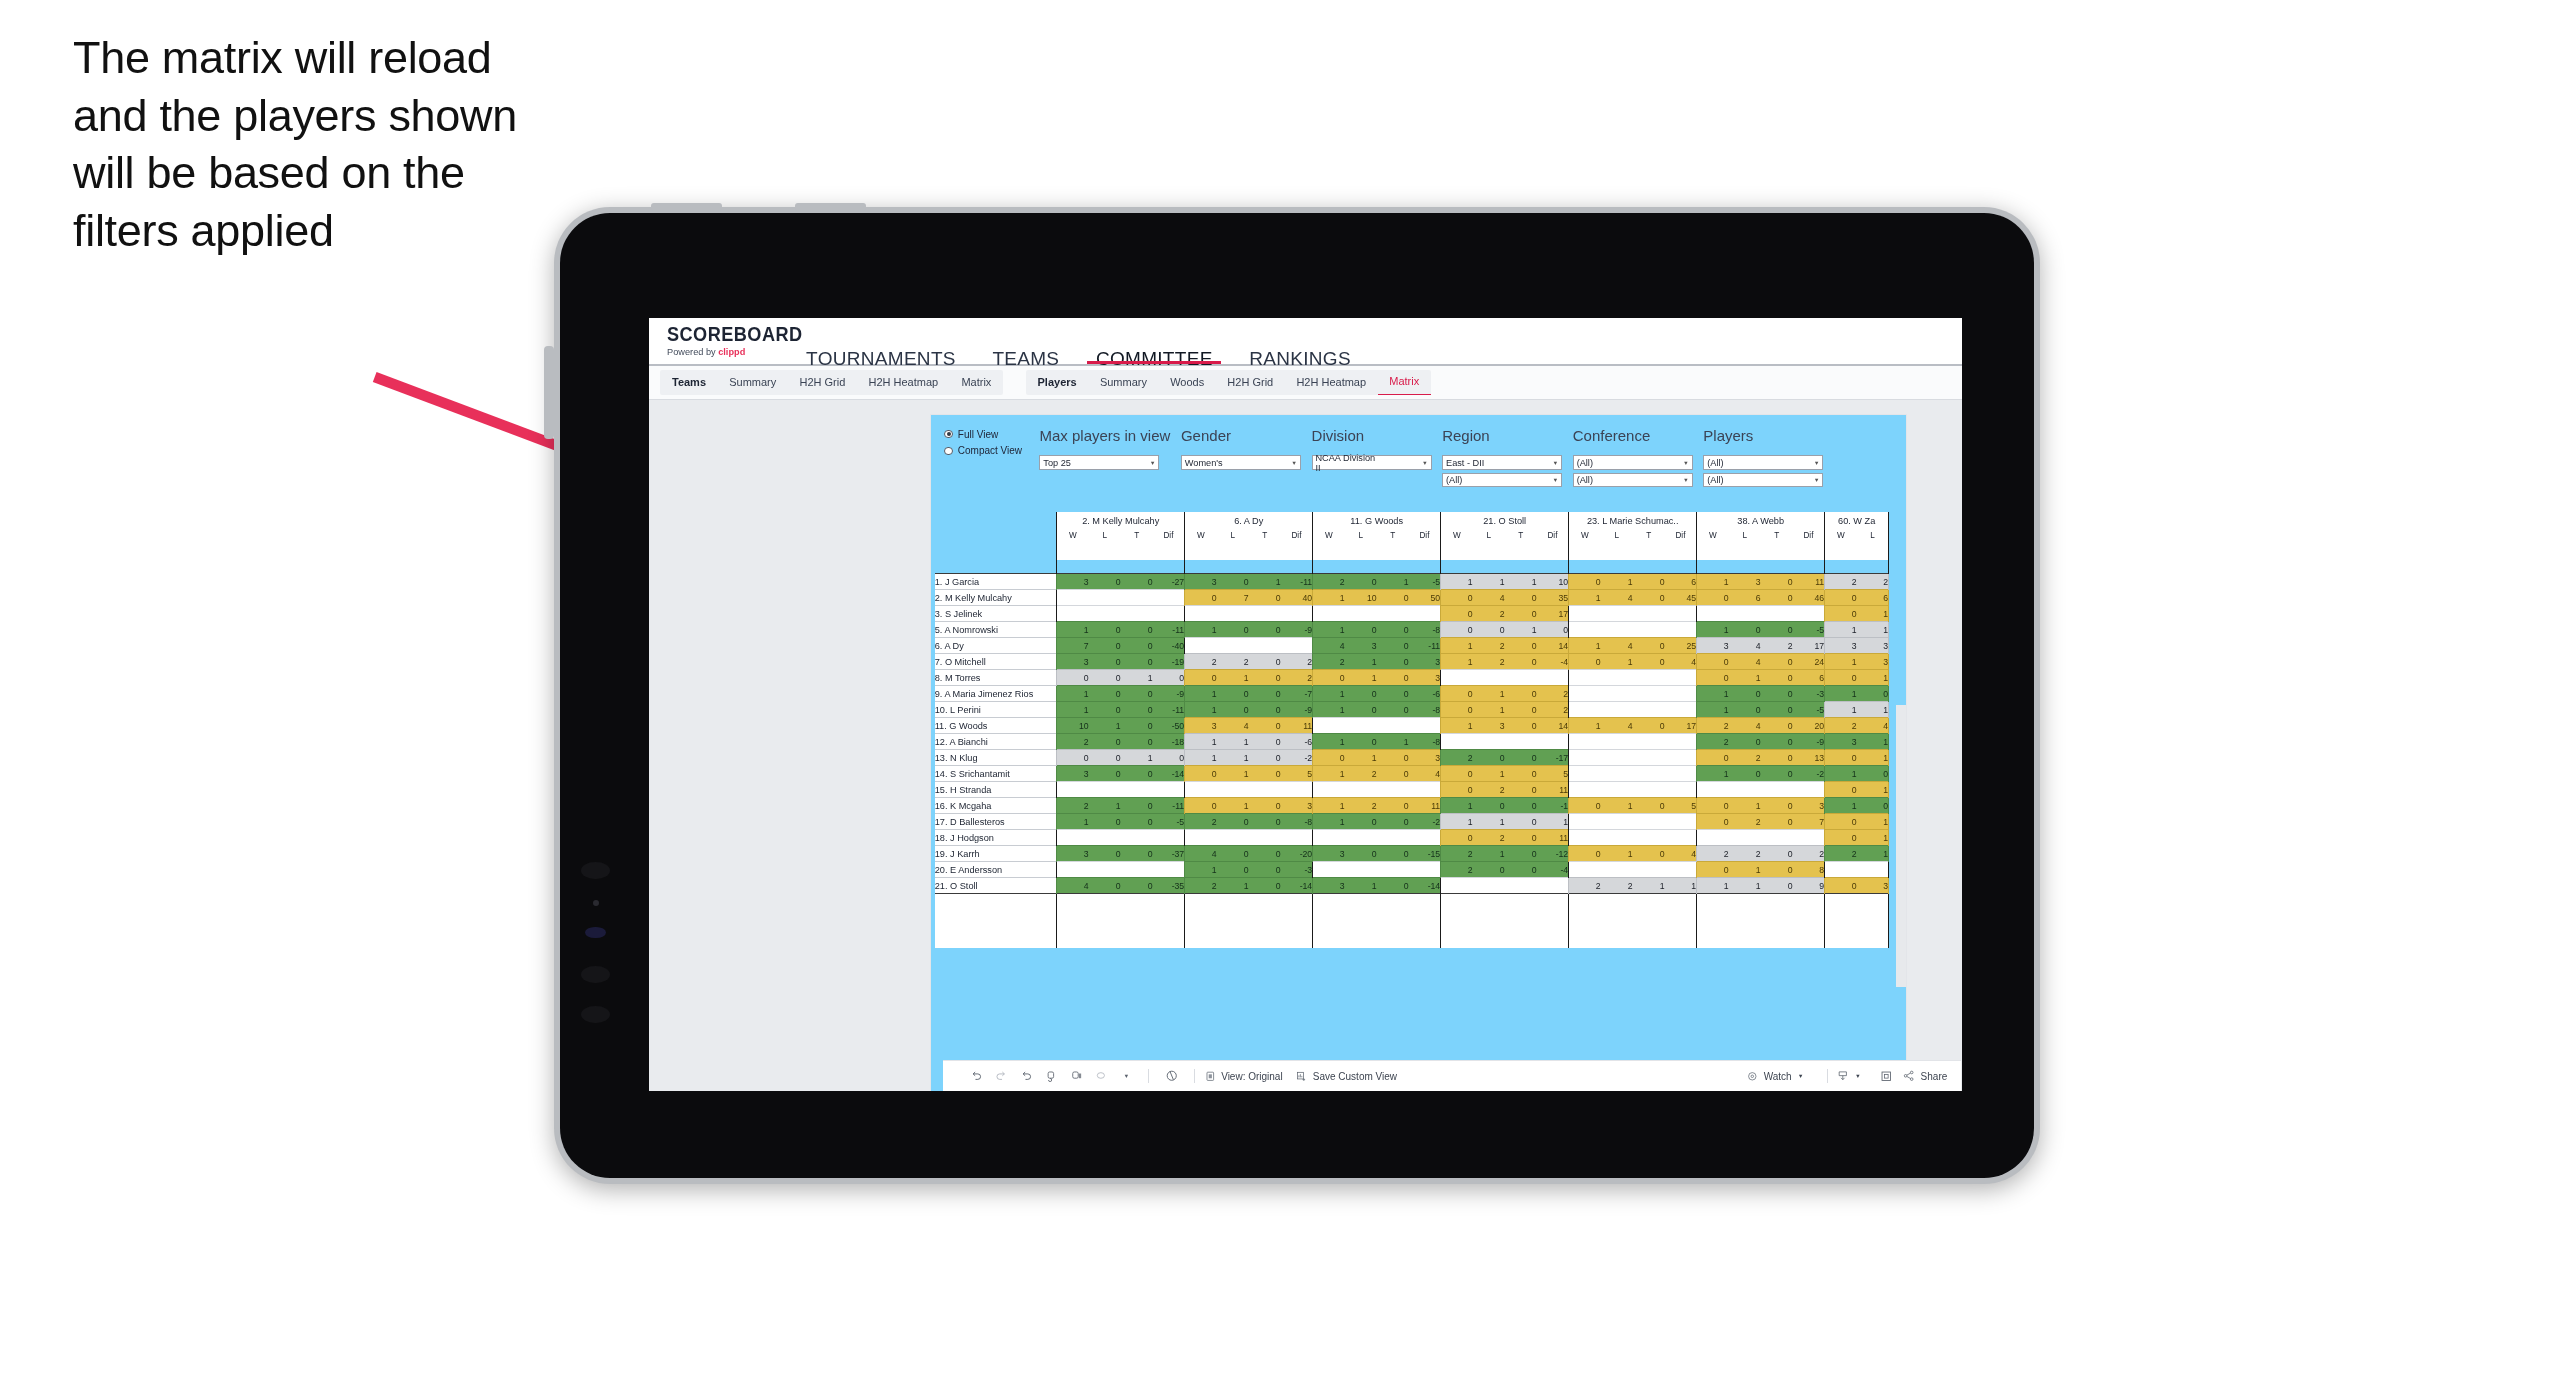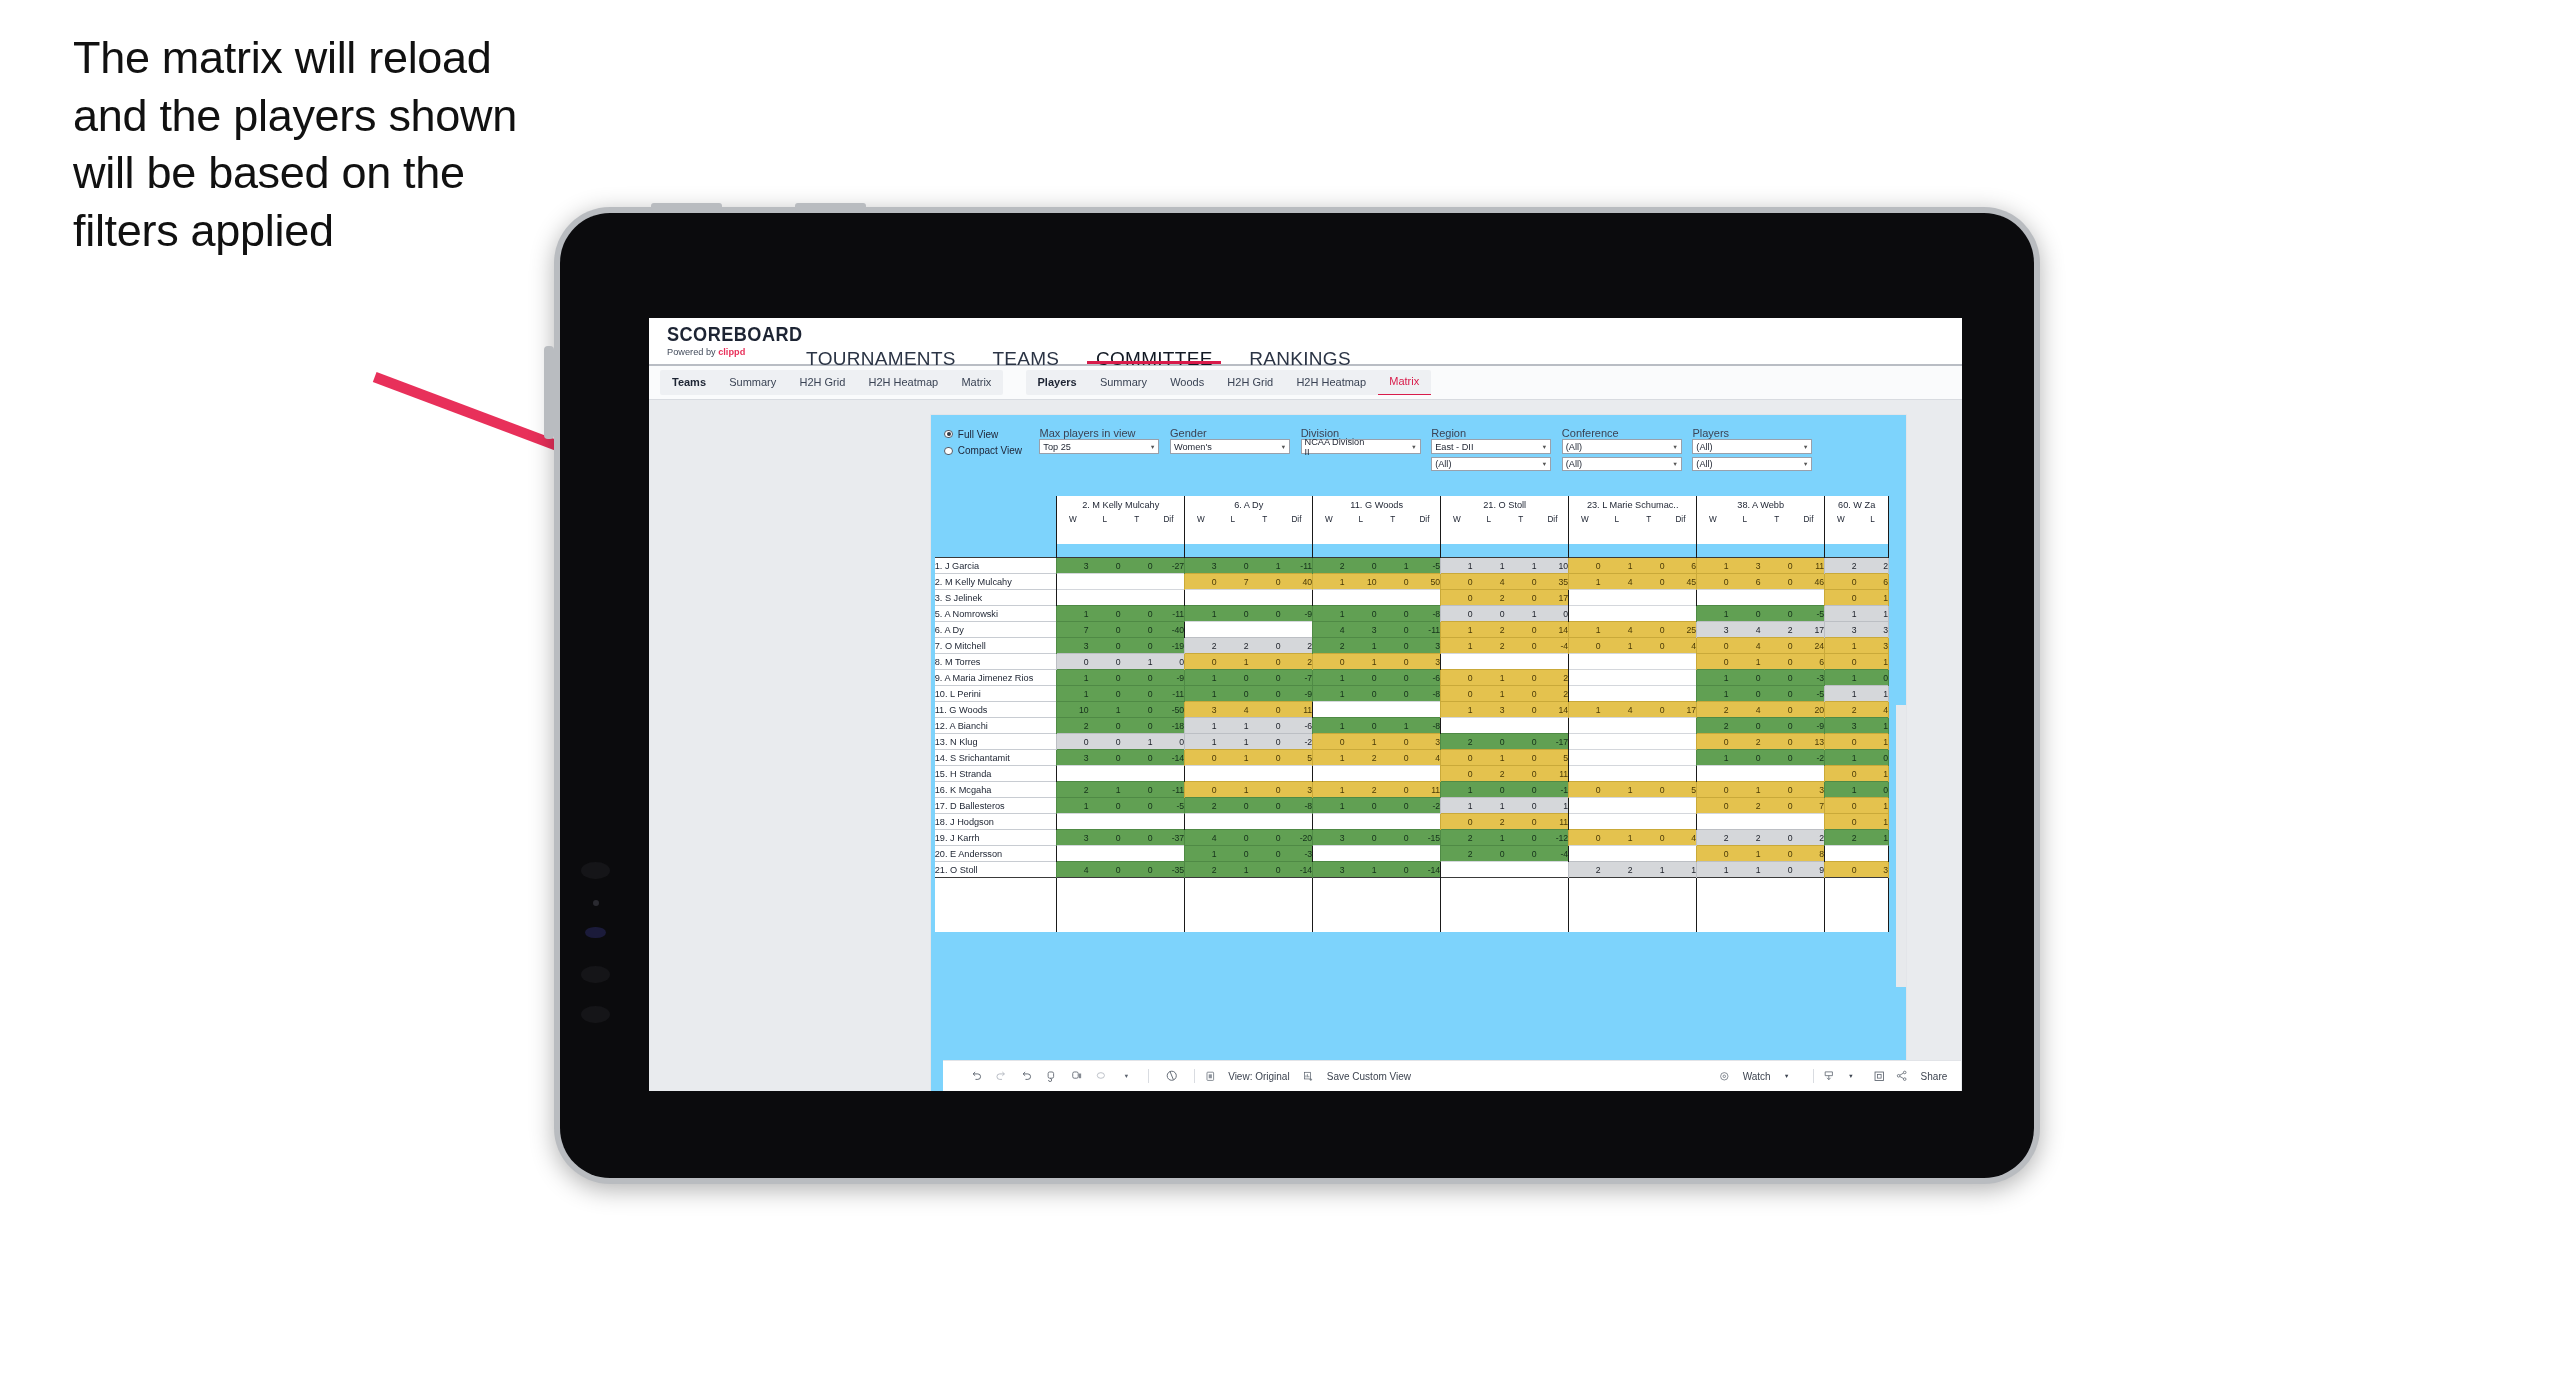--- a/index.html
+++ b/index.html
@@ -68,21 +68,21 @@
   #subnav-border { height:1px; background:#d8dbe0; }
 
   
   #content { position:relative; height:692px; background:#e9ebee; }
   #sheet { position:absolute; left:282px; top:15.4px; width:975px; height:677px; background:#7dd3fc;
            box-shadow:0 0 0 1px #e3e5e9; }
 
   
   #filters { display:flex; padding:11.6px 0 5.8px 13.5px; gap:0; align-items:flex-start; font-size:10px; color:#31394a;}
   .fcol { display:flex; flex-direction:column; margin-right:10.6px; }
-  .flabel { font-size:11px; color:#3b4355; margin-bottom:1px; height:11.6px; }
+  .flabel { font-size:15px; color:#3b4355; margin-bottom:17px; height:11.6px; }
   .fsel { width:120px; height:14.5px; border:1px solid #9aa0aa; background:#fff;
           font-size:9.2px; color:#1e2431; display:flex; align-items:center; padding:0 2.9px;
           justify-content:space-between; margin-bottom:2.9px; cursor:pointer;gap:40px;}
   .fsel span.caret { font-size:5.8px; color:#555; }
   .radio-wrap { display:flex; flex-direction:column; gap:5.8px; margin-right:17.4px; padding-top:1.9px;}
   .radio-row { display:flex; align-items:center; gap:4.8px; font-size:10px; color:#20273a; cursor:pointer;}
   .radio { width:8.7px; height:8.7px; border-radius:50%; border:1.3px solid #555c68; background:#fff;
            display:flex; align-items:center; justify-content:center; }
   .radio.on::after { content:""; width:3.9px; height:3.9px; border-radius:50%; background:#333a45; }
 
@@ -124,21 +124,21 @@
   
   #hscroll { position:absolute; left:125px; bottom:15.4px; width:888px; height:8.7px; background:#f2f3f5; }
   #hscroll-thumb { width:251px; height:8.7px; background:#d5d7da; }
 
   
   #toolbar { position:absolute; left:294px; bottom:0; width:1018px; height:32px; background:#fff;
              border-top:1px solid #e2e4e8; display:flex; align-items:center; padding-left:21px; gap:0; }
   .tbicon { width:25px; height:19.3px; display:flex; align-items:center; justify-content:center;
             color:#5d646f; font-size:12.5px; cursor:pointer; }
   .tbdiv { width:1px; height:13.5px; background:#d9dce1; margin:0 9.7px; }
-  .tbitem { display:flex; align-items:center; gap:13px; font-size:10px; color:#3d4450; cursor:pointer; margin-right:13.5px;}
+  .tbitem { display:flex; align-items:center; gap:6px; font-size:10px; color:#3d4450; cursor:pointer; margin-right:13.5px;}
   .tbspacer { flex:1; }
 
   svg.ic { display:block; }
 </style>
 </head>
 <body>
 
 <div id="annotation">The matrix will reload and the players shown will be based on the filters applied</div>
 
 <svg id="arrow-svg" viewBox="0 0 560 240">

